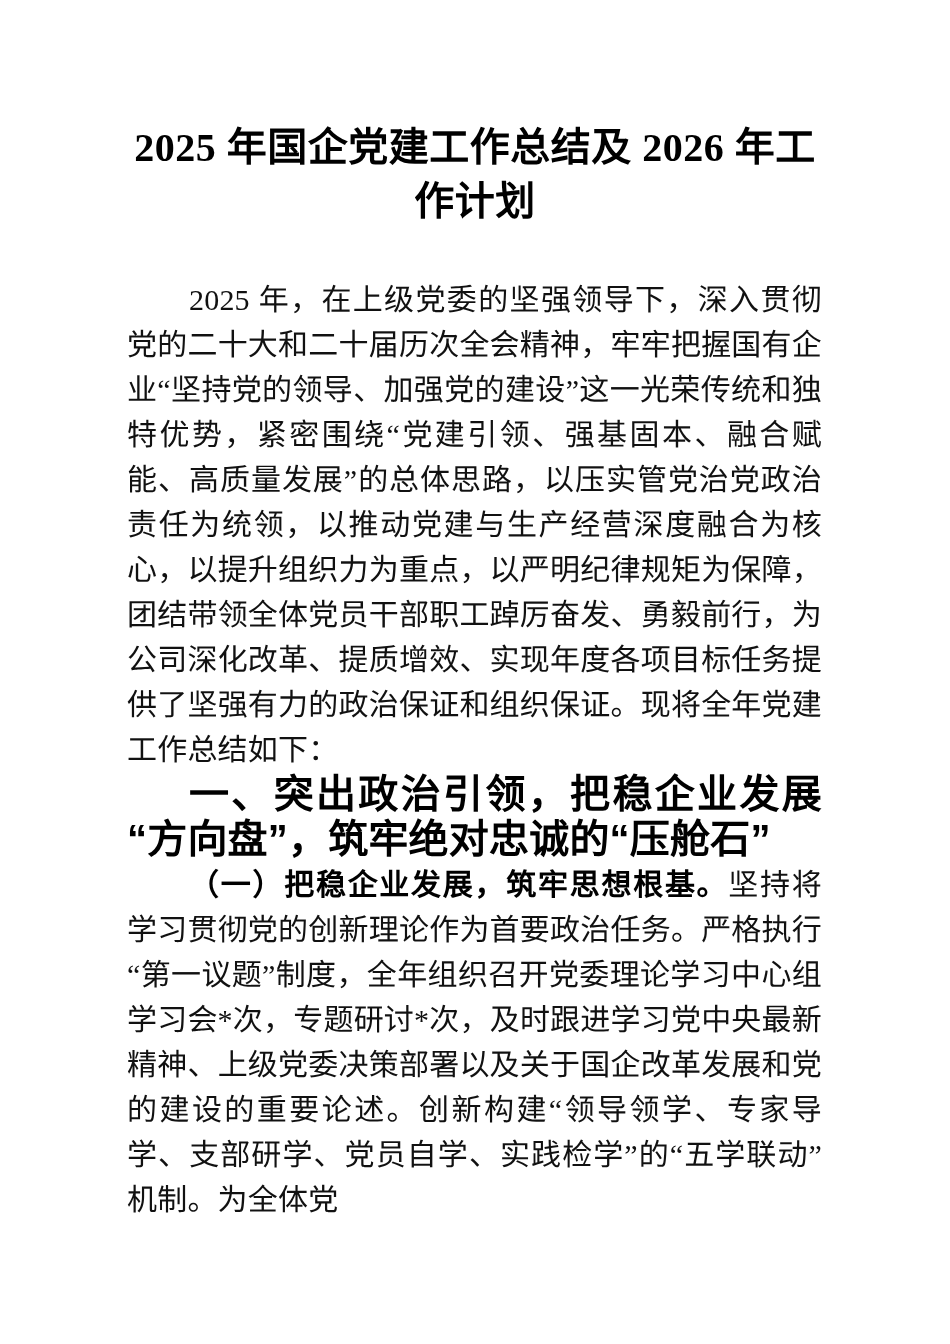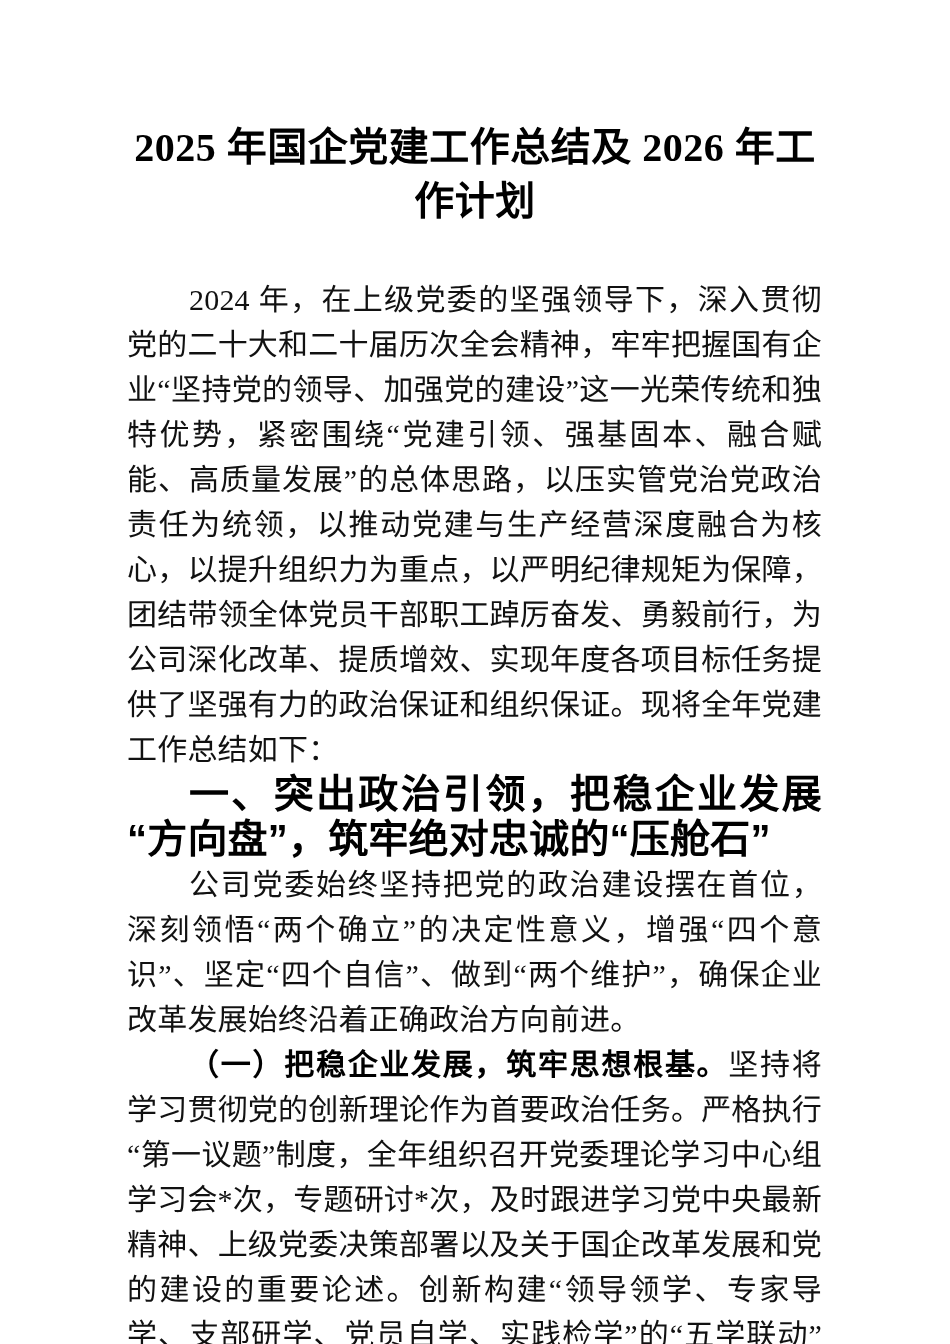--- a/index.html
+++ b/index.html
@@ -94,22 +94,21 @@
   }
 </style>
 </head>
 <body>
 
 <div id="page">
   <div id="content">
 
     <h1 class="doc-title">2025 年国企党建工作总结及 2026 年工作计划</h1>
 
-    <p class="para para-first">2024 年，在上级党委的坚强领导下，深入贯彻党的二十大和二十届历次全会精神，牢牢把握国有企业“坚持党的领导、加强党的建设”这一光荣传统和独特优势，紧密围绕“党建引领、强基固本、融合赋能、高质量发展”的总体思路，以压实管党治党政治责任为统领，以推动党建与生产经营深度融合为核心，以提升组织力为重点，以严明纪律规矩为保障，团结带领全体党员干部职工踔厉奋发、勇毅前行，为公司深化改革、提质增效、实现年度各项目标任务提供了坚强有力的政治保证和组织保证。现将全年党建工作总结如下：</p>
+    <p class="para para-first">2025 年，在上级党委的坚强领导下，深入贯彻党的二十大和二十届历次全会精神，牢牢把握国有企业“坚持党的领导、加强党的建设”这一光荣传统和独特优势，紧密围绕“党建引领、强基固本、融合赋能、高质量发展”的总体思路，以压实管党治党政治责任为统领，以推动党建与生产经营深度融合为核心，以提升组织力为重点，以严明纪律规矩为保障，团结带领全体党员干部职工踔厉奋发、勇毅前行，为公司深化改革、提质增效、实现年度各项目标任务提供了坚强有力的政治保证和组织保证。现将全年党建工作总结如下：</p>
 
     <p class="heading-1">一、突出政治引领，把稳企业发展“方向盘”，筑牢绝对忠诚的“压舱石”</p>
 
-    <p class="para">公司党委始终坚持把党的政治建设摆在首位，深刻领悟“两个确立”的决定性意义，增强“四个意识”、坚定“四个自信”、做到“两个维护”，确保企业改革发展始终沿着正确政治方向前进。</p>
 
     <p class="para"><span class="lead-bold">（一）把稳企业发展，筑牢思想根基。</span><span class="para-body-run">坚持将学习贯彻党的创新理论作为首要政治任务。严格执行“第一议题”制度，全年组织召开党委理论学习中心组学习会*次，专题研讨*次，及时跟进学习党中央最新精神、上级党委决策部署以及关于国企改革发展和党的建设的重要论述。创新构建“领导领学、专家导学、支部研学、党员自学、实践检学”的“五学联动”机制。为全体党</span></p>
 
   </div>
 </div>
 
 </body></html>

